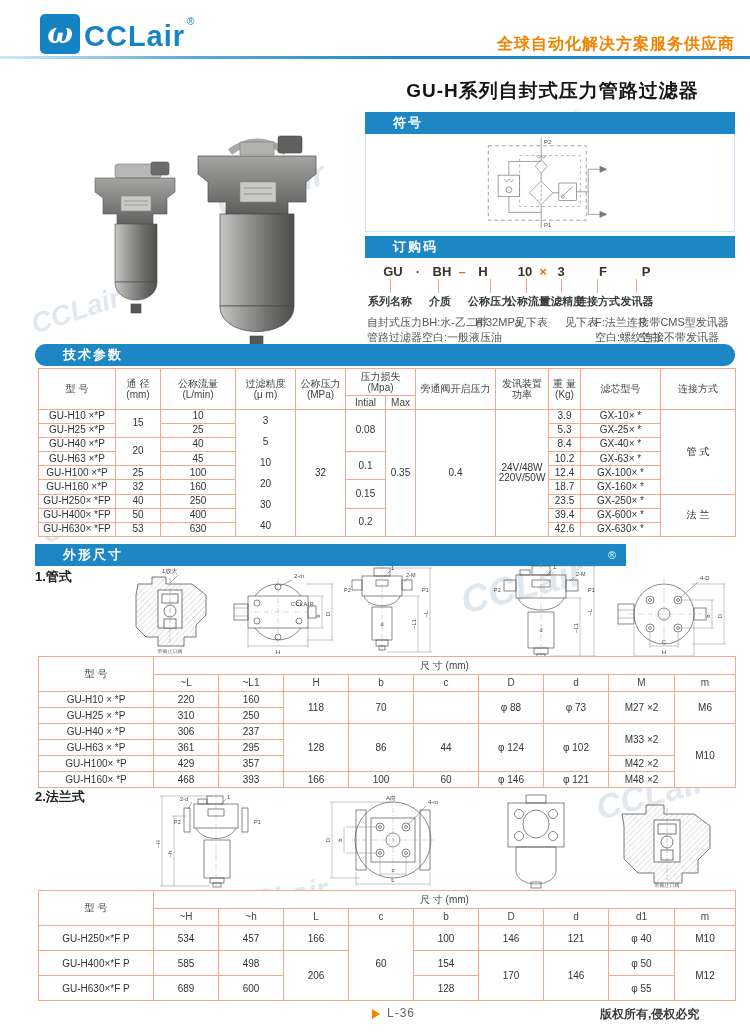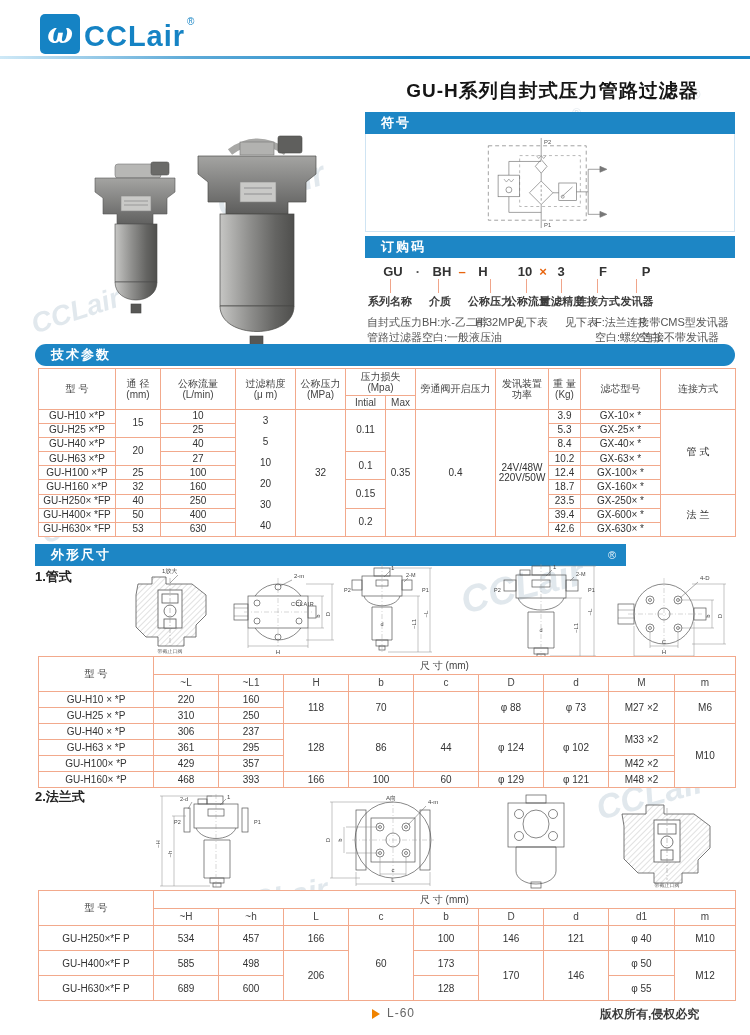--- a/index.html
+++ b/index.html
@@ -12,21 +12,21 @@
   #logo-square{width:40px;height:40px;background:#1583c4;border-radius:5px;display:flex;align-items:center;justify-content:center;}
   #logo-square span{color:#fff;font-size:27px;font-weight:bold;font-style:italic;line-height:40px;font-family:"DejaVu Serif",serif;}
   #logo-text{color:#1583c4;font-size:29px;font-weight:bold;letter-spacing:1px;margin-left:4px;line-height:44px;}
   #logo-reg{color:#1583c4;font-size:10px;margin-left:2px;margin-top:2px;}
   #tagline{right:15px;top:34px;color:#f08300;font-size:16px;font-weight:bold;letter-spacing:1px;}
   #head-rule{left:0;top:56px;width:750px;height:3px;background:linear-gradient(90deg,#cfe9f7,#5fabd8 25%,#1a87c8 55%,#1a87c8);}
   #page-title{left:370px;top:78px;width:365px;text-align:center;font-size:19px;font-weight:bold;color:#151515;letter-spacing:1px;}
 
   
   .bar{height:22px;background:#1d86c5;color:#fff;font-size:13px;font-weight:bold;line-height:22px;
-       padding-left:16px;box-sizing:border-box;letter-spacing:2px;}
+       padding-left:28px;box-sizing:border-box;letter-spacing:2px;}
   .bar .reg-right{float:right;margin-right:10px;font-weight:normal;font-size:11px;letter-spacing:0;color:#eaf4fb;}
   #bar-symbol{left:365px;top:112px;width:370px;}
   #bar-order{left:365px;top:236px;width:370px;}
   #bar-tech{left:35px;top:344px;width:700px;border-radius:11px;}
   #bar-dims{left:35px;top:544px;width:591px;}
 
   #symbol-body{left:365px;top:134px;width:370px;height:98px;border:1px solid #cfe4f3;border-top:none;box-sizing:border-box;
                display:flex;align-items:center;justify-content:center;background:#fff;}
 
   
@@ -112,20 +112,21 @@
   <span class="wm" style="left:595px;top:775px;font-size:34px;transform:rotate(-15deg)">CCLair</span>
   <span class="wm" style="left:230px;top:880px;font-size:30px;transform:rotate(-10deg)">CCLair</span>
 
   <div class="abs" id="logo">
     <div id="logo-square">
         <span>ω</span>
       </div>
     <div id="logo-text">CCLair</div>
     <div id="logo-reg">®</div>
   </div>
+  <div class="abs" id="tagline">全球自动化解决方案服务供应商</div>
   <div class="abs" id="head-rule"></div>
   <div class="abs" id="page-title">GU-H系列自封式压力管路过滤器</div>
 
   <svg class="abs" style="left:83px;top:158px" width="105" height="165" viewBox="0 0 105 165">
     <defs>
       <linearGradient id="gB1" x1="0" y1="0" x2="1" y2="0">
         <stop offset="0" stop-color="#c6c6c4"></stop>
           <stop offset=".4" stop-color="#8f8f8d"></stop>
         <stop offset=".75" stop-color="#646462"></stop>
           <stop offset="1" stop-color="#4f4f4d"></stop>
@@ -314,21 +315,21 @@
             <td>GU-H10 ×*P</td>
             <td rowspan="2">15</td>
             <td>10</td>
             <td rowspan="9" class="dist">3
 5
 10
 20
 30
 40</td>
             <td rowspan="9">32</td>
-            <td rowspan="3">0.11</td>
+            <td rowspan="3">0.08</td>
             <td rowspan="9">0.35</td>
             <td rowspan="9">0.4</td>
             <td rowspan="9">24V/48W
 220V/50W</td>
             <td>3.9</td>
             <td>GX-10× *</td>
             <td rowspan="6">管 式</td>
           </tr>
           <tr>
             <td>GU-H25 ×*P</td>
@@ -338,21 +339,21 @@
           </tr>
           <tr>
             <td>GU-H40 ×*P</td>
             <td rowspan="2">20</td>
             <td>40</td>
             <td>8.4</td>
             <td>GX-40× *</td>
           </tr>
           <tr>
             <td>GU-H63 ×*P</td>
-            <td>27</td>
+            <td>45</td>
             <td rowspan="2">0.1</td>
             <td>10.2</td>
             <td>GX-63× *</td>
           </tr>
           <tr>
             <td>GU-H100 ×*P</td>
             <td>25</td>
             <td>100</td>
             <td>12.4</td>
             <td>GX-100× *</td>
@@ -634,21 +635,21 @@
             <td>357</td>
             <td>M42 ×2</td>
           </tr>
           <tr>
             <td>GU-H160× *P</td>
             <td>468</td>
             <td>393</td>
             <td>166</td>
             <td>100</td>
             <td>60</td>
-            <td>φ 129</td>
+            <td>φ 146</td>
             <td>φ 121</td>
             <td>M48 ×2</td>
           </tr>
         </tbody>
     </table>
   </div>
 
   <div class="abs subsec" id="lbl-flange">2.法兰式</div>
 
   <div class="abs" style="left:40px;top:794px;width:695px;height:95px">
@@ -800,34 +801,34 @@
             <td>146</td>
             <td>121</td>
             <td>φ 40</td>
             <td>M10</td>
           </tr>
           <tr>
             <td>GU-H400×*F P</td>
             <td>585</td>
             <td>498</td>
             <td rowspan="2">206</td>
-            <td>173</td>
+            <td>154</td>
             <td rowspan="2">170</td>
             <td rowspan="2">146</td>
             <td>φ 50</td>
             <td rowspan="2">M12</td>
           </tr>
           <tr>
             <td>GU-H630×*F P</td>
             <td>689</td>
             <td>600</td>
             <td>128</td>
             <td>φ 55</td>
           </tr>
         </tbody>
     </table>
   </div>
 
   <div class="abs" id="foot-arrow"></div>
-  <div class="abs" id="foot-page">L-60</div>
+  <div class="abs" id="foot-page">L-36</div>
   <div class="abs" id="foot-copy">版权所有,侵权必究</div>
 
 </div>
 
 </body></html>

